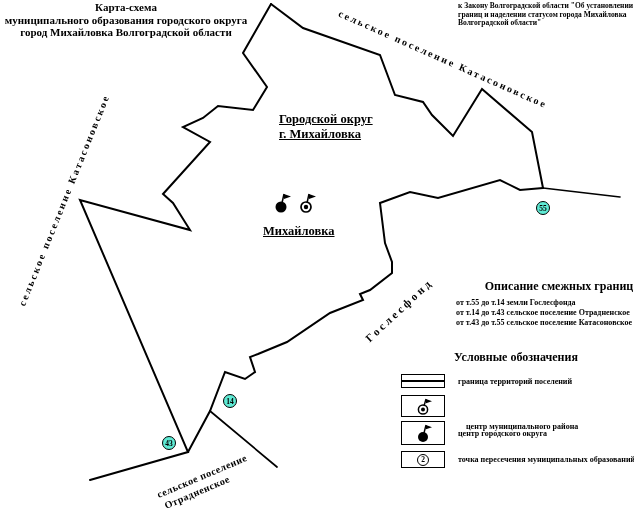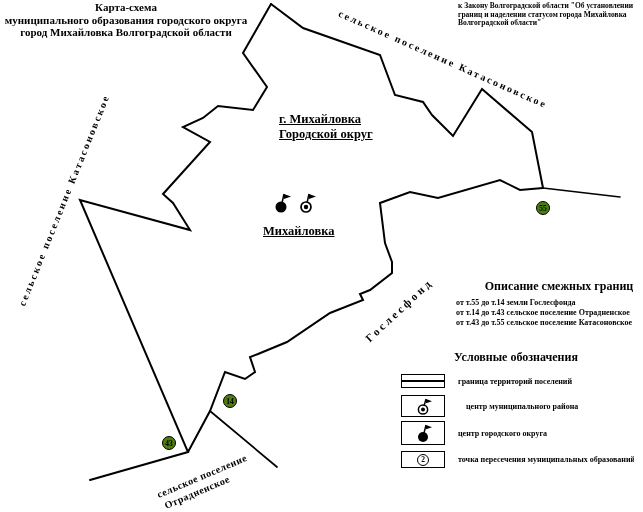--- a/index.html
+++ b/index.html
@@ -21,40 +21,40 @@
   .rot{position:absolute;white-space:nowrap;font-weight:bold;transform-origin:center;}
   .neigh-top{left:443px;top:59px;font-size:10px;letter-spacing:2.2px;transform:translate(-50%,-50%) rotate(24deg);}
   .neigh-left{left:64px;top:200px;font-size:10px;letter-spacing:2.2px;transform:translate(-50%,-50%) rotate(-68deg);}
   .goslesfond{left:399px;top:310px;font-size:11px;letter-spacing:3px;transform:translate(-50%,-50%) rotate(-43deg);}
   .neigh-bottom1{left:202px;top:476px;font-size:10px;letter-spacing:.5px;transform:translate(-50%,-50%) rotate(-23deg);}
   .neigh-bottom2{left:197px;top:492px;font-size:10px;letter-spacing:.5px;transform:translate(-50%,-50%) rotate(-23deg);}
   
   .point{
     width:14px;height:14px;border:1.3px solid #000;border-radius:50%;
     display:flex;align-items:center;justify-content:center;
-    font-size:7.5px;font-weight:bold;background:#4d7c0f;box-sizing:border-box;
+    font-size:7.5px;font-weight:bold;background:#5eead4;box-sizing:border-box;
   }
   .pt55{left:536px;top:201px;}
   .pt14{left:223px;top:394px;}
   .pt43{left:162px;top:436px;}
   
   .desc-title{left:478px;top:279px;width:162px;text-align:center;font-weight:bold;font-size:12px;}
   .desc-lines{left:456px;top:298px;font-weight:bold;font-size:8px;line-height:10px;}
   
   .legend-title{left:436px;top:350px;width:160px;text-align:center;font-weight:bold;font-size:12px;}
   .lgd-box{border:1.3px solid #000;box-sizing:border-box;background:#fff;}
   .lgd-box1{left:401px;top:374px;width:44px;height:14px;display:flex;align-items:center;}
   .lgd-line{width:100%;height:1.6px;background:#000;}
   .lgd-box2{left:401px;top:395px;width:44px;height:22px;}
   .lgd-box3{left:401px;top:421px;width:44px;height:24px;}
   .lgd-box4{left:401px;top:451px;width:44px;height:17px;display:flex;align-items:center;justify-content:center;}
   .lgd-circle{width:12px;height:12px;border:1.1px solid #000;border-radius:50%;display:flex;align-items:center;justify-content:center;font-size:7.5px;font-weight:bold;box-sizing:border-box;}
   .lgd-label{font-weight:bold;font-size:8px;white-space:nowrap;}
   .lgd-label1{left:458px;top:377px;}
-  .lgd-label2{left:458px;top:402px;padding-left:8px;}
+  .lgd-label2{left:458px;top:422px;padding-left:8px;}
   .lgd-label3{left:458px;top:429px;}
   .lgd-label4{left:458px;top:455px;}
 </style>
 </head>
 <body>
 
 <div id="canvas">
 
   <svg id="mapsvg" width="643" height="512" viewBox="0 0 643 512">
     <g fill="none" stroke="#000" stroke-width="2" stroke-linecap="round">
@@ -84,22 +84,22 @@
     <div>муниципального образования городского округа</div>
     <div>город Михайловка Волгоградской области</div>
   </div>
   <div class="abs annex">
     <div>к Закону Волгоградской области "Об установлении</div>
     <div>границ и наделении статусом города Михайловка</div>
     <div>Волгоградской области"</div>
   </div>
 
   <div class="abs region-label">
+    <div>Городской округ</div>
     <div>г. Михайловка</div>
-    <div>Городской округ</div>
   </div>
   <div class="abs city-label">Михайловка</div>
 
   <div class="rot neigh-top">сельское поселение Катасоновское</div>
   <div class="rot neigh-left">сельское поселение Катасоновское</div>
   <div class="rot goslesfond">Гослесфонд</div>
   <div class="rot neigh-bottom1">сельское поселение</div>
   <div class="rot neigh-bottom2">Отрадненское</div>
 
   <div class="abs point pt55">

